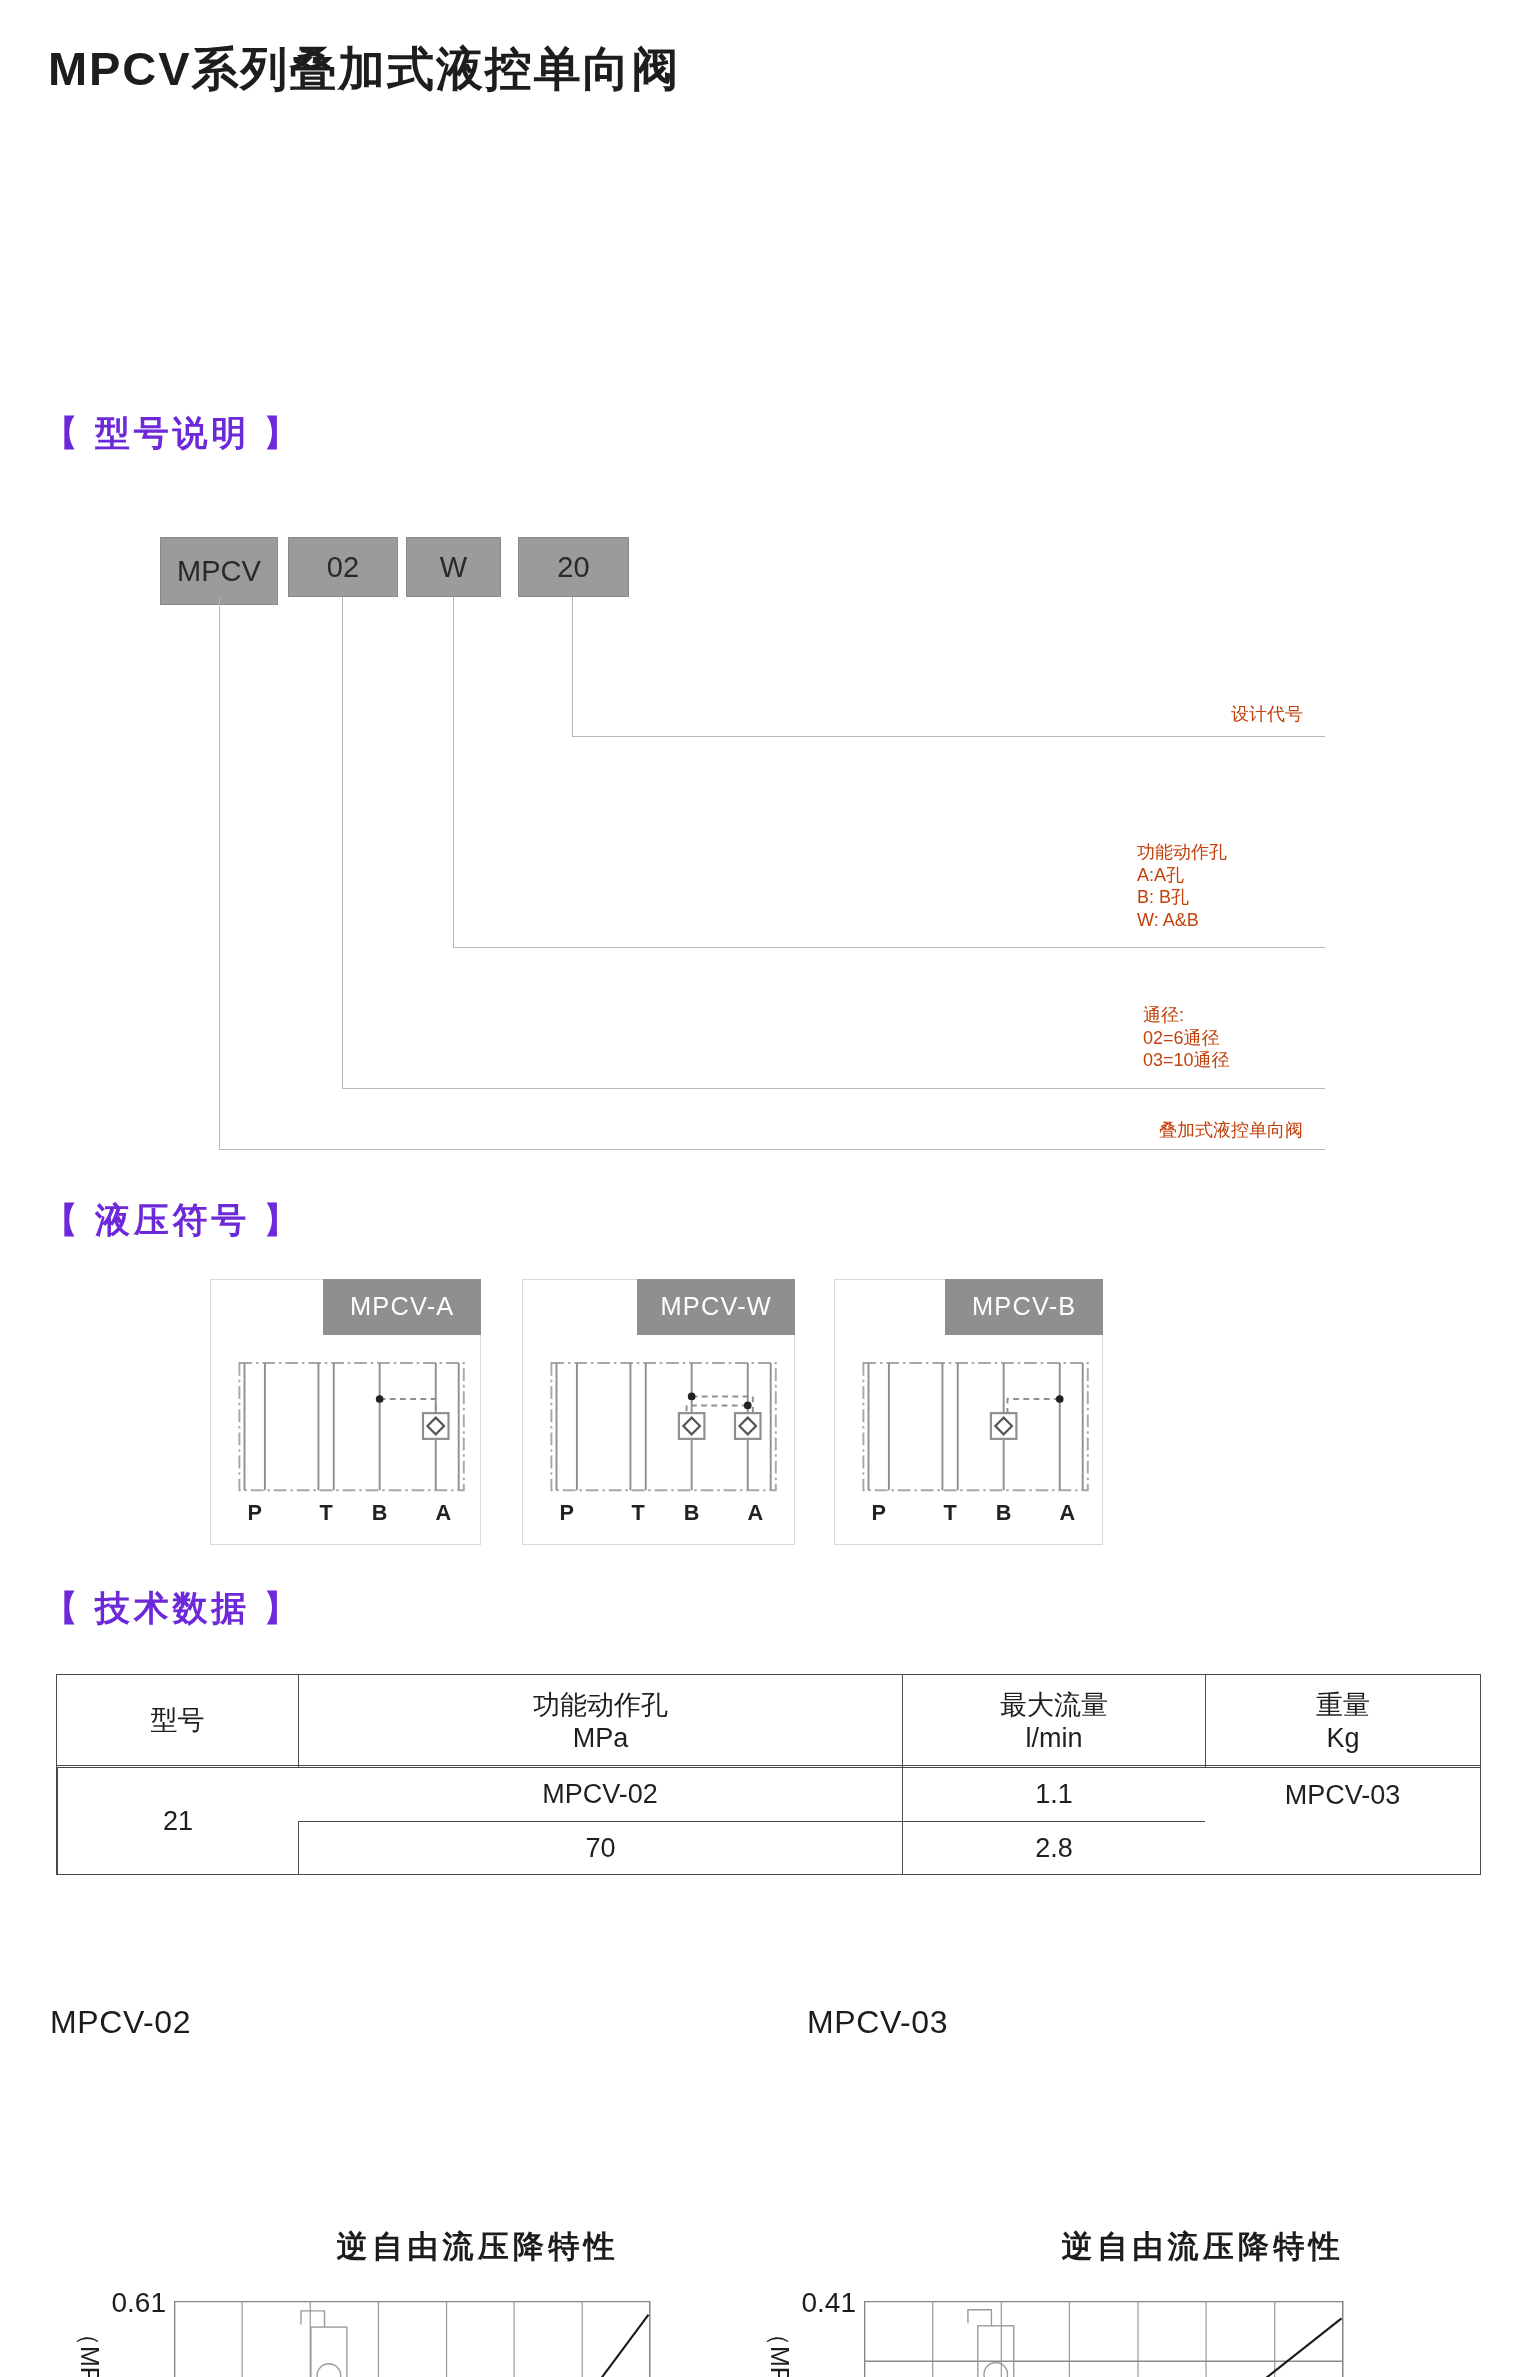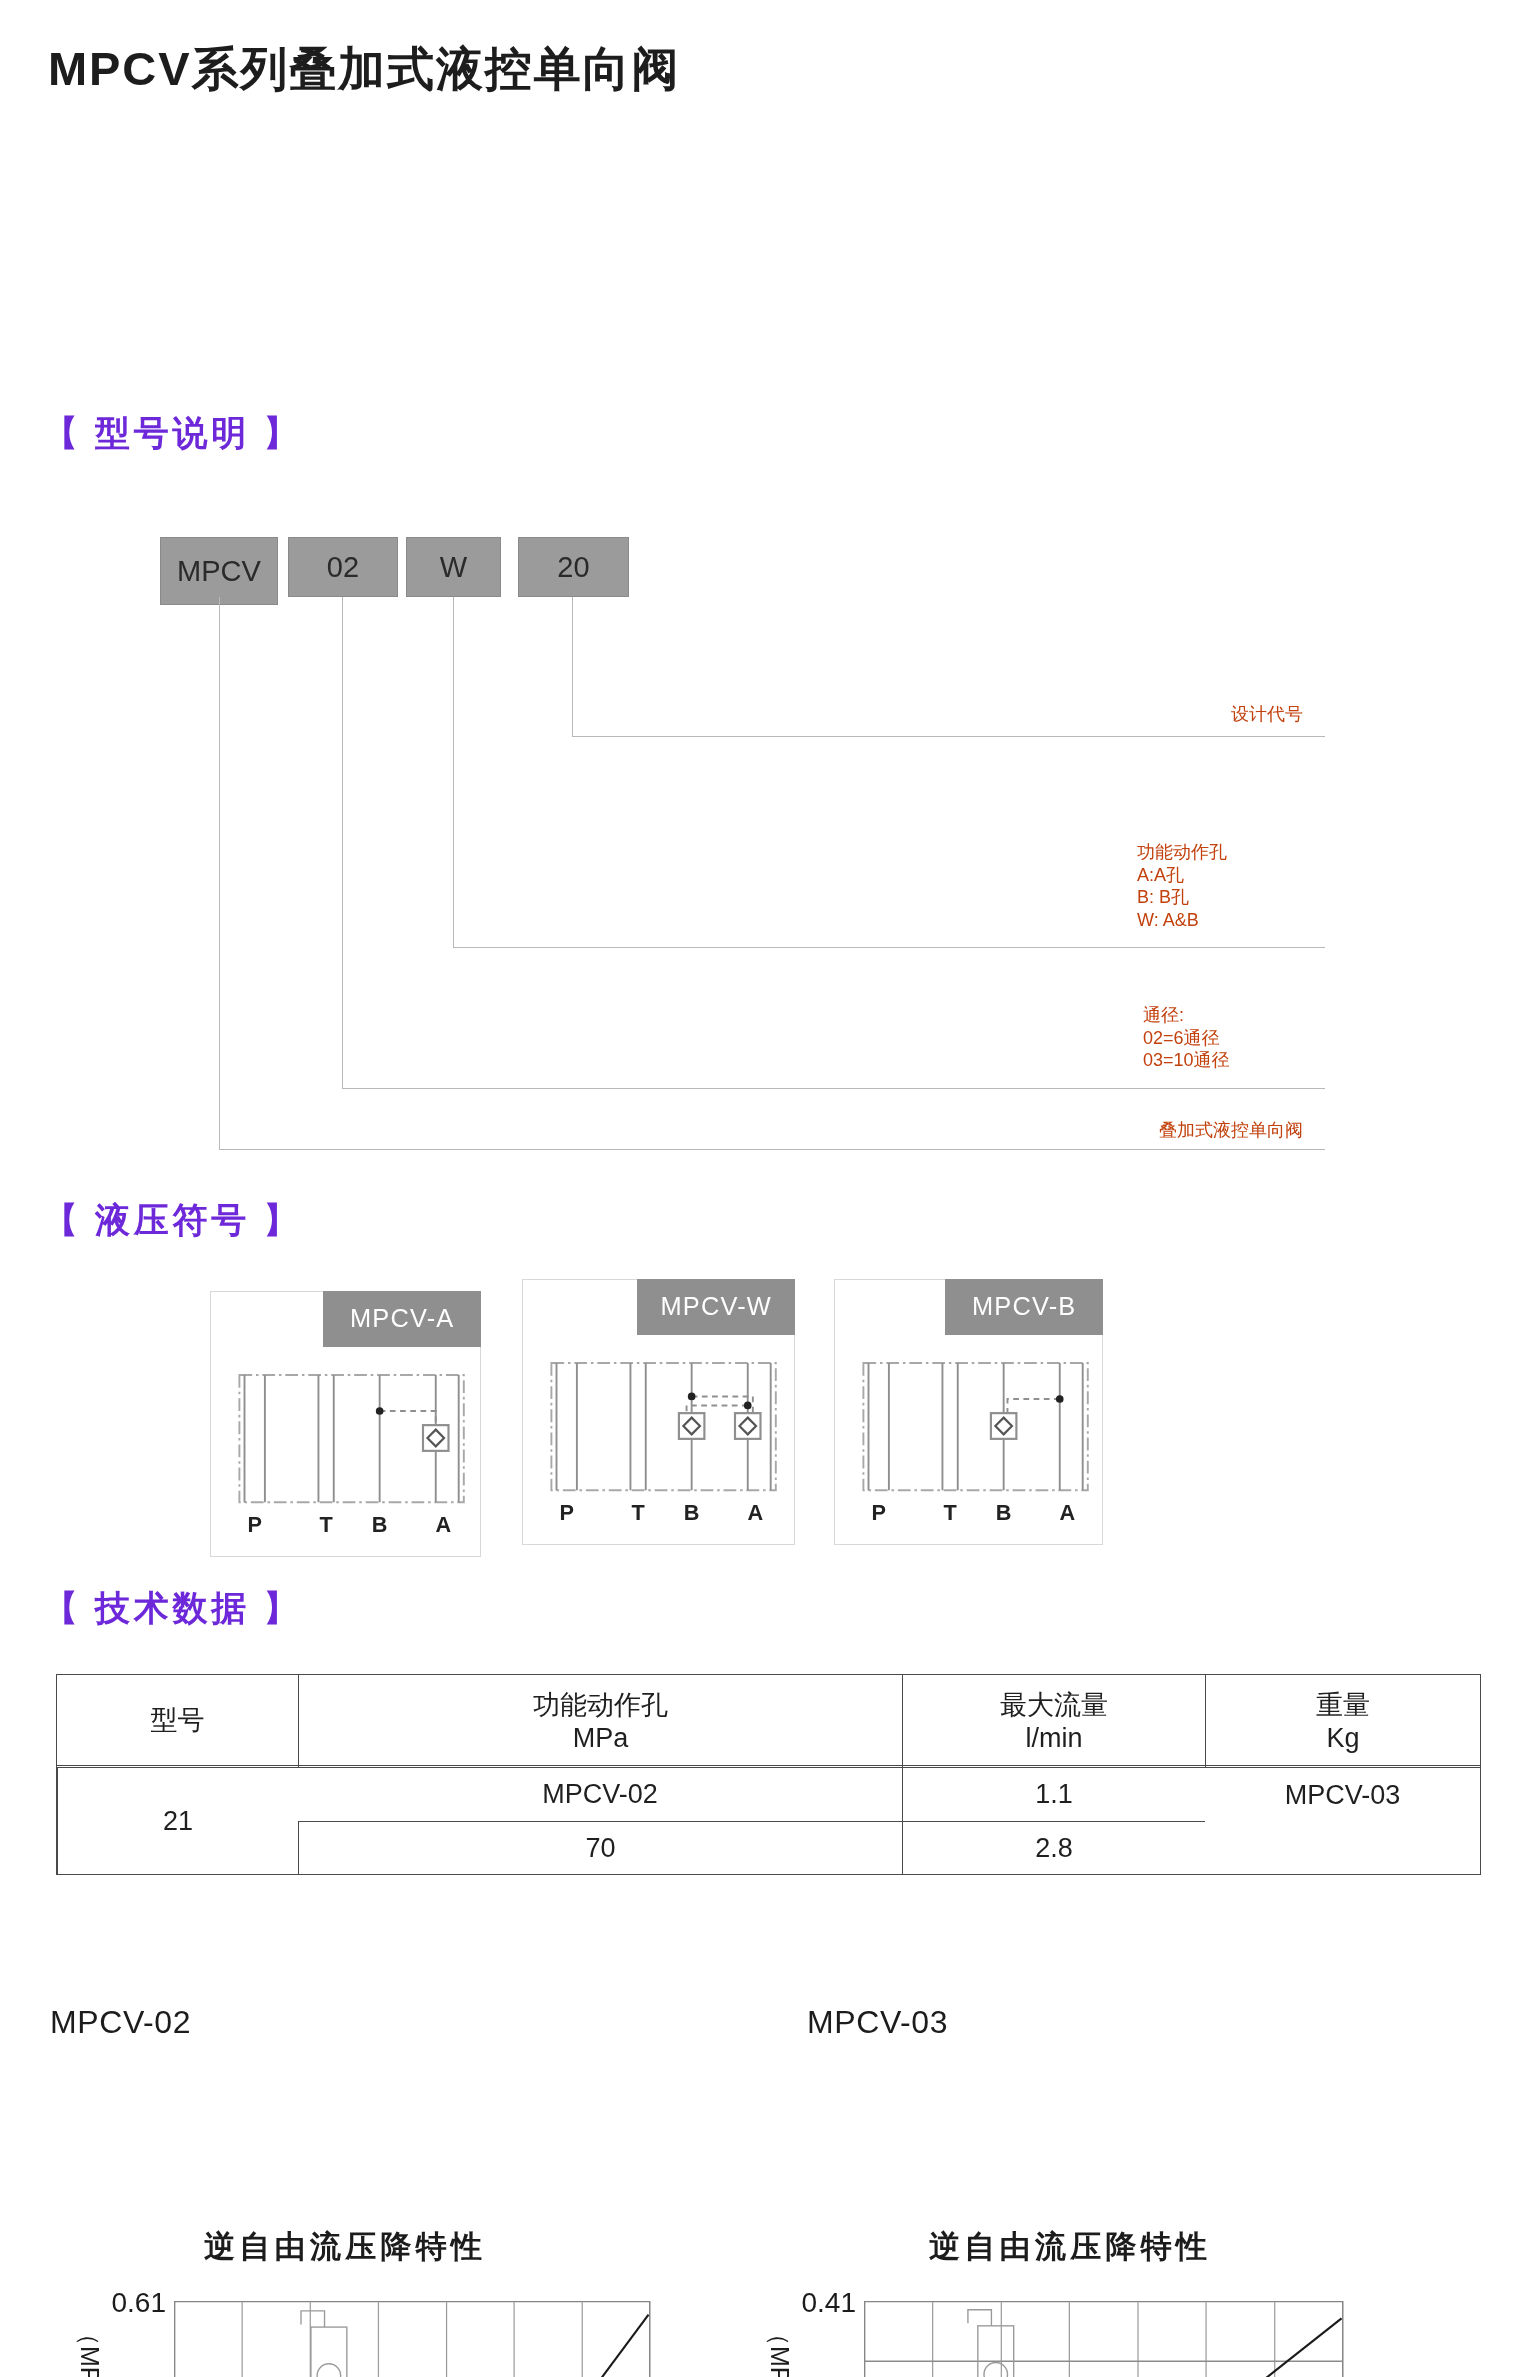--- a/index.html
+++ b/index.html
@@ -13,21 +13,21 @@
   .hline{height:1.2px;background:#b8b8b8;}
   .anno{font-size:18px;line-height:1.26;color:#c2410c;white-space:nowrap;}
   .anno.right{text-align:right;}
   .card{background:#fff;border:1.2px solid #d8d8d8;box-sizing:border-box;}
   .card-hd{position:absolute;top:-1.2px;right:-1.2px;width:158px;height:56px;background:#8f8f8f;color:#fff;display:flex;align-items:center;justify-content:center;font-size:25.4px;letter-spacing:1.2px;}
   .dtable{position:absolute;left:56px;top:1674px;width:1425px;height:201px;border:1.9px solid #4a4a4a;box-sizing:border-box;display:grid;grid-template-columns:241px 604px 303px 1fr;grid-template-rows:93px 54px 1fr;}
   .cell{display:flex;flex-direction:column;align-items:center;justify-content:center;font-size:27px;color:#1f1f1f;box-sizing:border-box;}
   .cell.cb{border-left:1.2px solid #4a4a4a;}
   .hcell{border-bottom:3.7px double #4a4a4a;}
   .rsep{border-bottom:1.2px solid #4a4a4a;}
-  .chart-title{font-size:31px;font-weight:bold;letter-spacing:4.3px;text-align:left;color:#1c1c1c;}
+  .chart-title{font-size:31px;font-weight:bold;letter-spacing:4.3px;text-align:right;color:#1c1c1c;}
   .ytick{font-size:28px;color:#1c1c1c;text-align:right;}
   .ylab{font-size:25px;color:#1c1c1c;transform-origin:left top;transform:rotate(90deg);white-space:nowrap;}
   .model-lab{font-size:32px;color:#1c1c1c;letter-spacing:0.6px;}
 </style>
 </head>
 <body>
 
 <div id="canvas">
 
   <div class="abs page-title" style="left:48px;top:38px;">MPCV系列叠加式液控单向阀</div>
@@ -61,21 +61,21 @@
   <div class="abs anno" style="left:1143px;top:1004px;">
     <div>通径:</div>
     <div>02=6通径</div>
     <div>03=10通径</div>
   </div>
 
   <div class="abs anno right" style="right:232px;top:1119px;">叠加式液控单向阀</div>
 
   <div class="abs sec-head" style="left:43px;top:1197px;text-align:right;">【 液压符号 】</div>
 
-  <div class="abs card" style="left:210px;top:1279px;width:271px;height:266px;margin-top:12px;">
+  <div class="abs card" style="left:210px;top:1279px;width:271px;height:266px;">
     <div class="card-hd">MPCV-A</div>
     <svg style="position:absolute;left:8px;top:74px;" width="255" height="180" viewBox="0 0 200 140" preserveAspectRatio="none">
       <rect x="16" y="7" width="176" height="99" fill="none" stroke="#a8a8a8" stroke-width="1.5" stroke-dasharray="10 3 2 3"></rect>
       <line x1="20" y1="7" x2="20" y2="106" stroke="#8f8f8f" stroke-width="1.5"></line>
       <line x1="36" y1="7" x2="36" y2="106" stroke="#8f8f8f" stroke-width="1.5"></line>
       <line x1="78" y1="7" x2="78" y2="106" stroke="#8f8f8f" stroke-width="1.5"></line>
       <line x1="90" y1="7" x2="90" y2="106" stroke="#8f8f8f" stroke-width="1.5"></line>
       <line x1="126" y1="7" x2="126" y2="106" stroke="#8f8f8f" stroke-width="1.5"></line>
       <line x1="170" y1="7" x2="170" y2="106" stroke="#8f8f8f" stroke-width="1.5"></line>
       <line x1="188" y1="7" x2="188" y2="106" stroke="#8f8f8f" stroke-width="1.5"></line>

